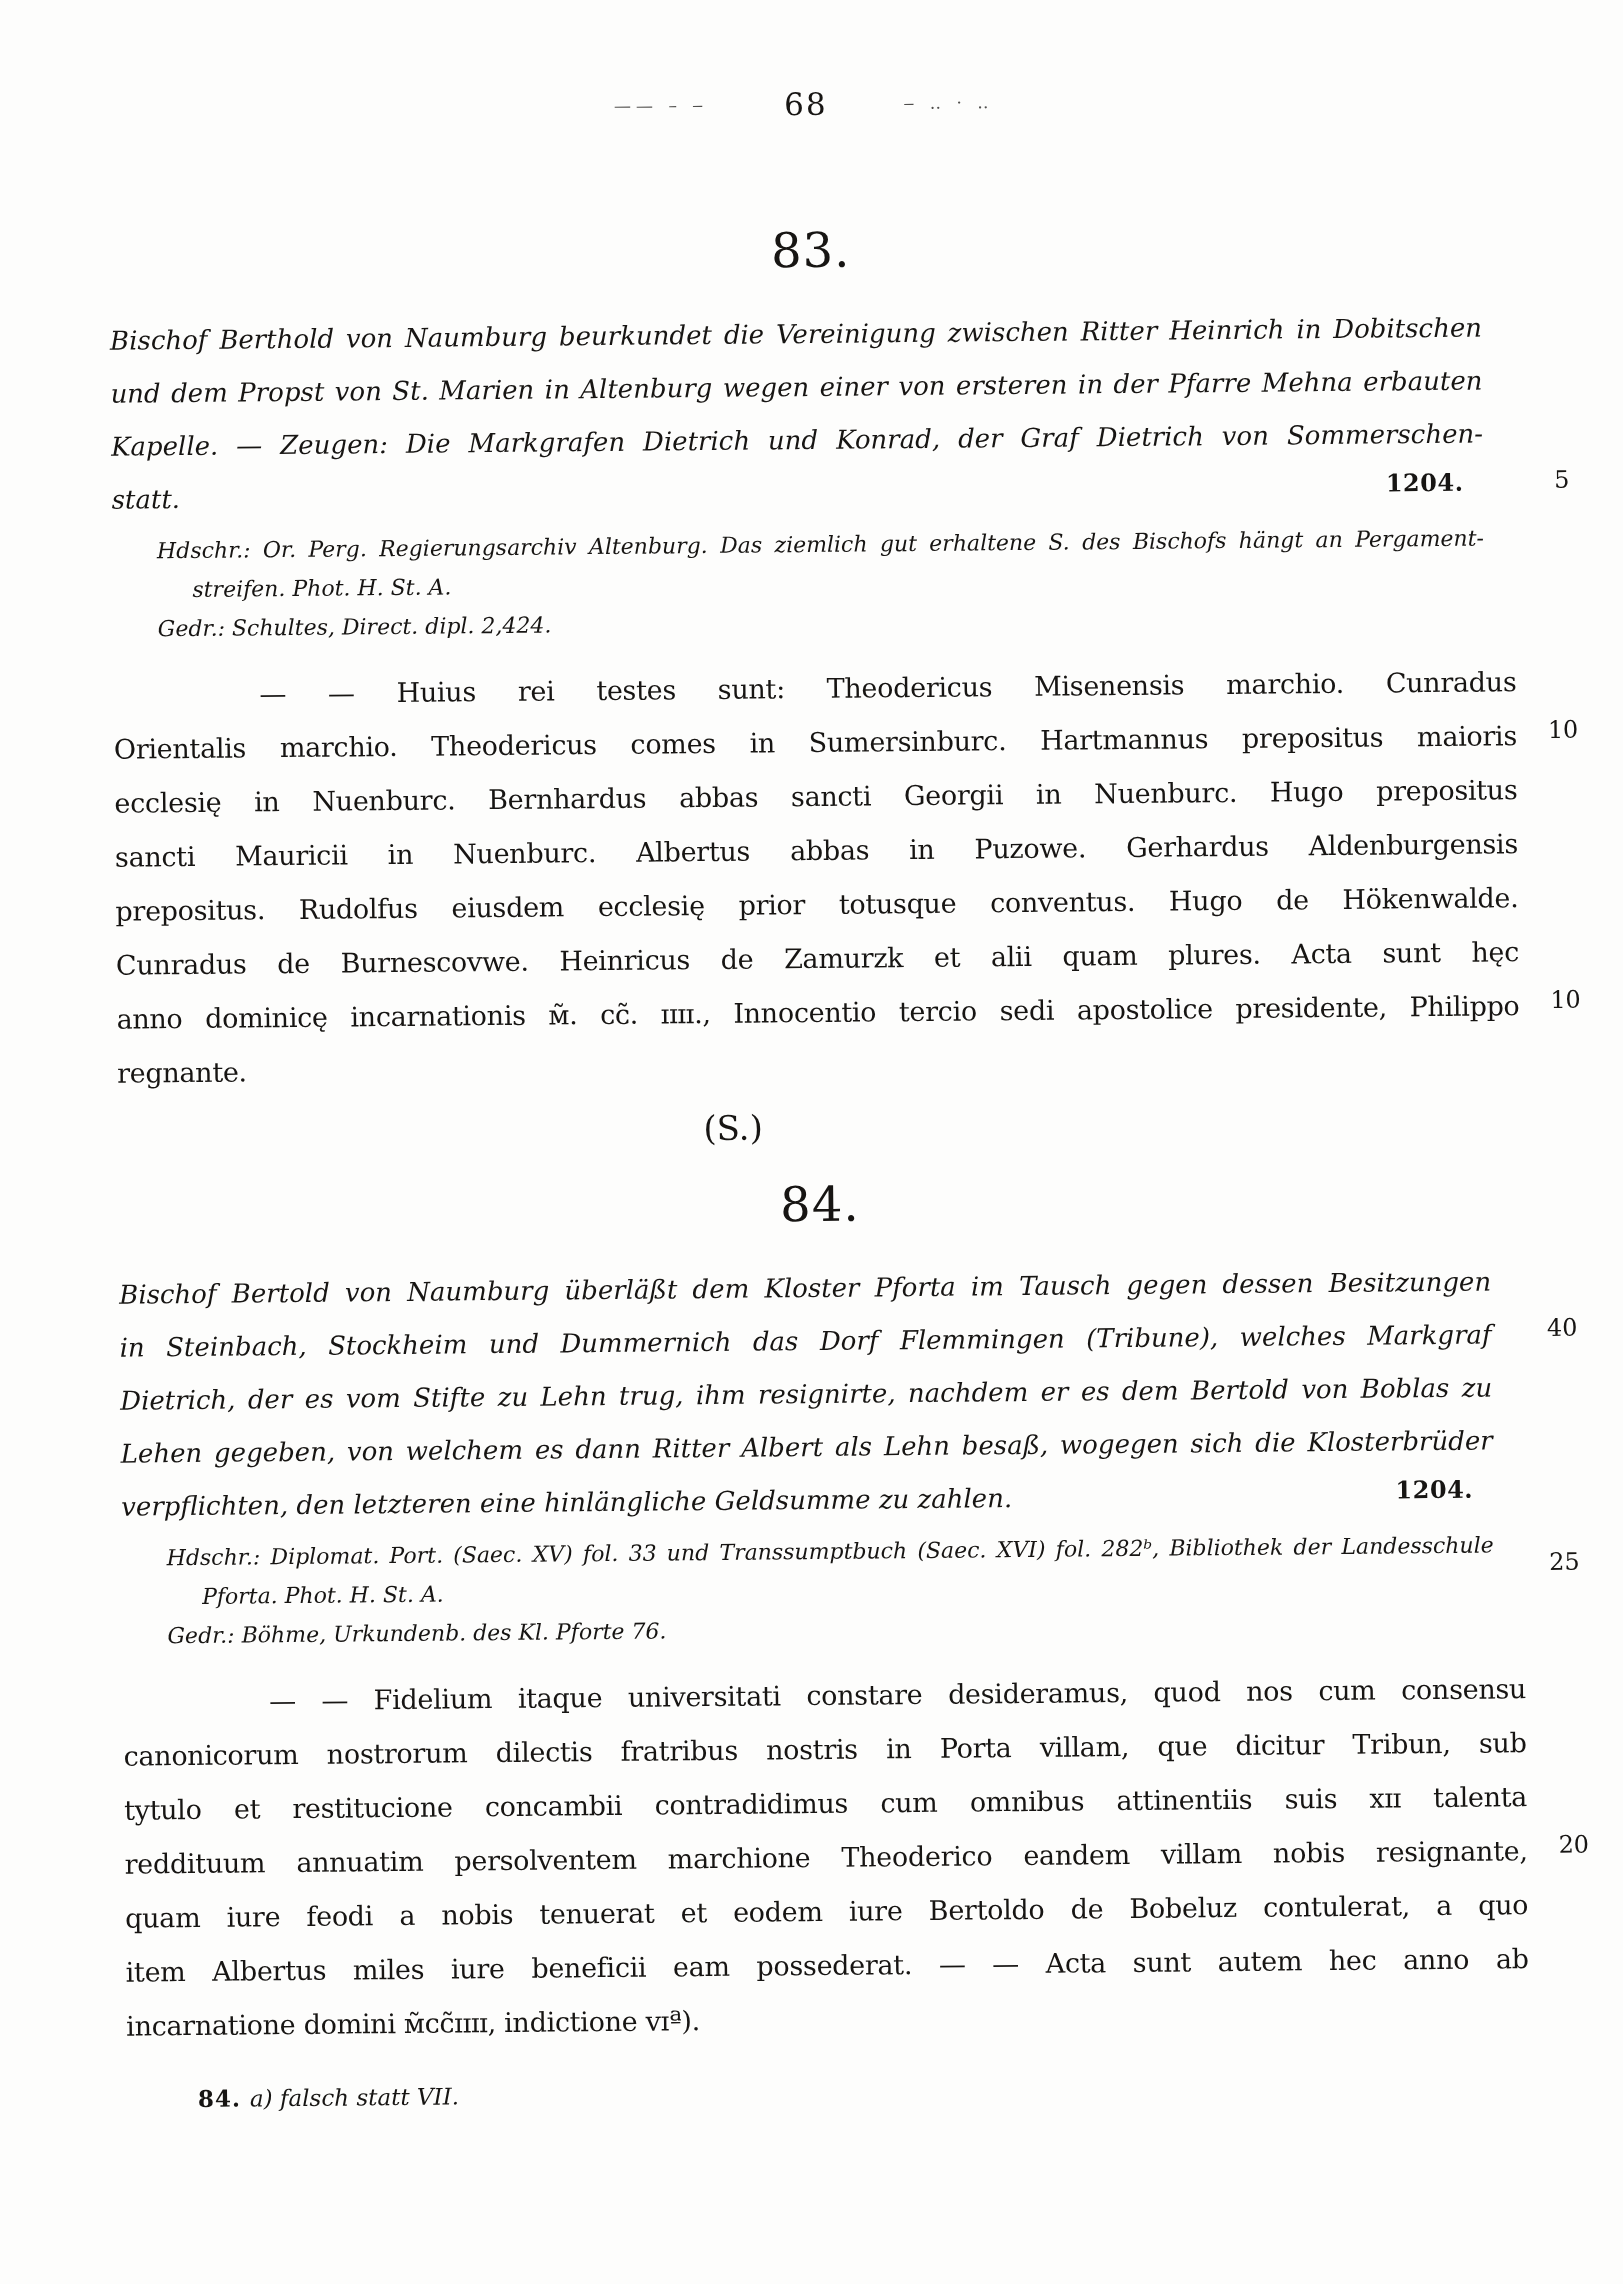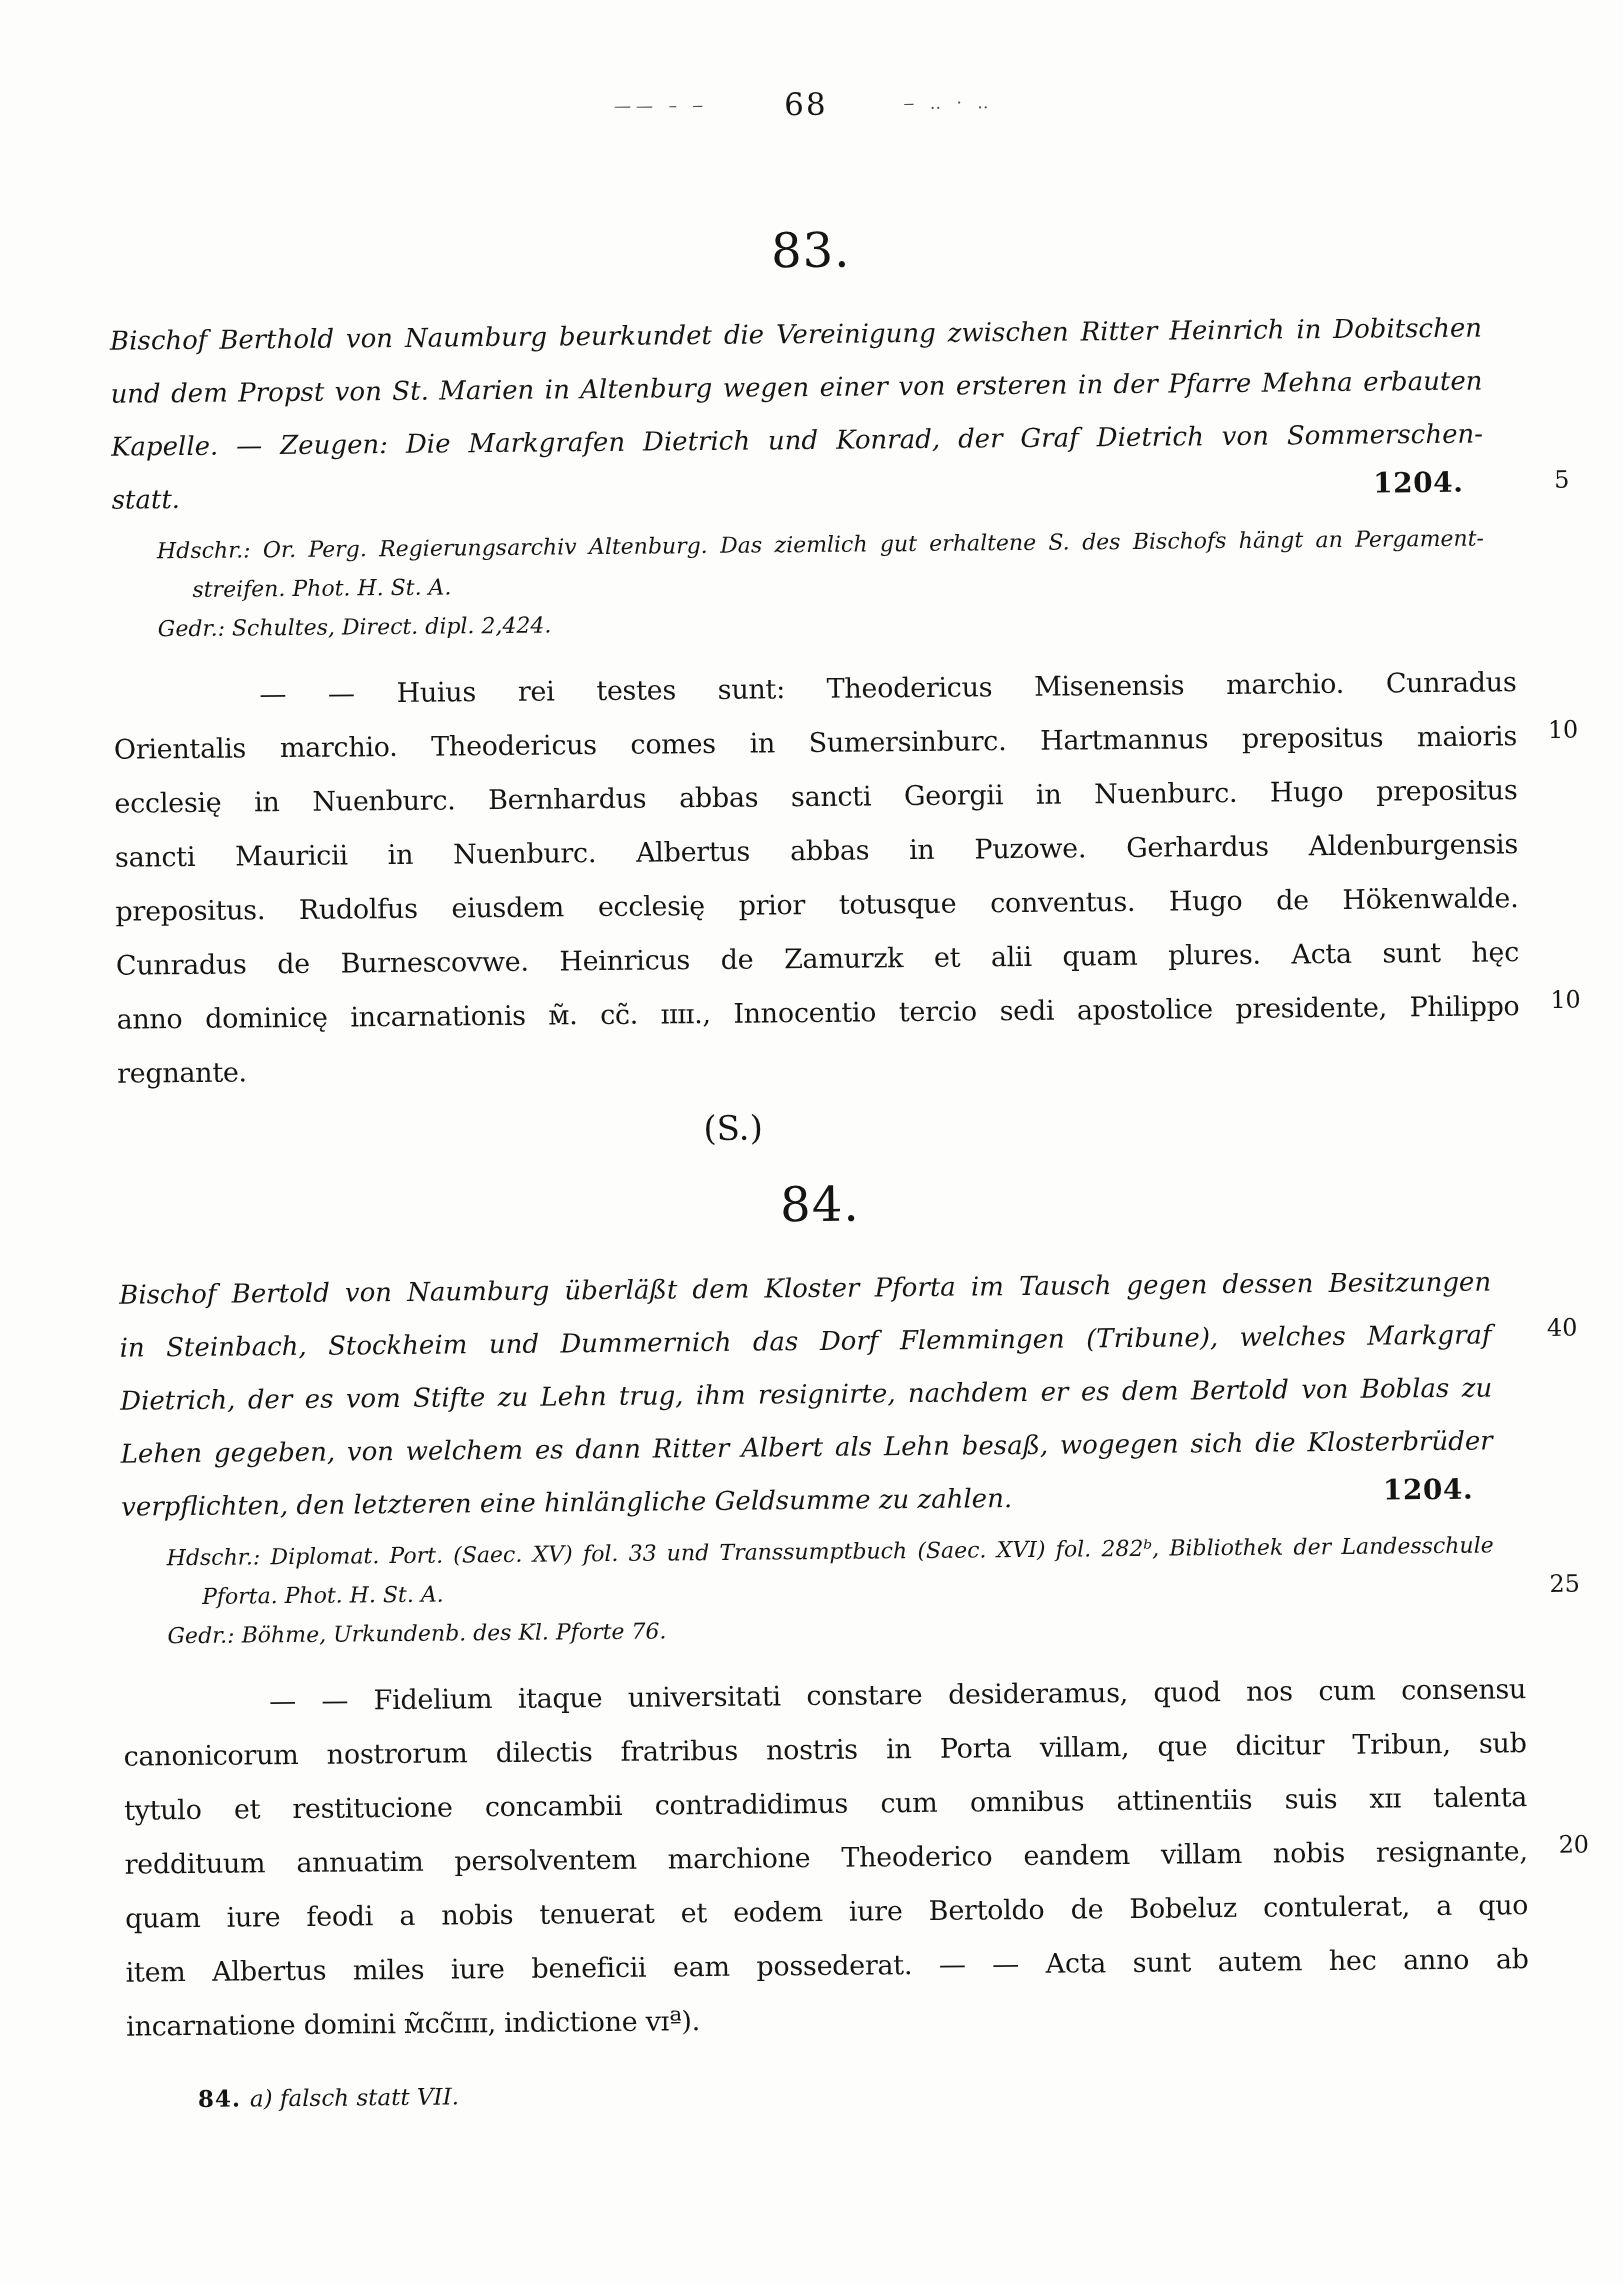--- a/index.html
+++ b/index.html
@@ -45,29 +45,29 @@
   .bodytext { margin-top:20px; width:1403px; font-size:27px; line-height:54px; letter-spacing:-0.3px; }
   .tline { position:relative; white-space:nowrap; }
 
   
   .j { text-align:justify; text-align-last:justify; text-justify:inter-word; white-space:normal; }
   .last { text-align:left; }
   .ind { text-indent:146px; }
 
   .date {
     position:absolute; right:20px; bottom:5px;
-    font-style:normal; font-weight:bold; font-size:28px; letter-spacing:0.5px;
+    font-style:normal; font-weight:bold; font-size:24px; letter-spacing:0.5px;
   }
   .lineno {
     position:absolute; bottom:6px;
     font-style:normal; font-weight:normal; font-size:24px;
   }
   .regest .lineno, .sources .lineno { right:-86px; }
   .bodytext .lineno { right:-61px;margin-left:32px; }
-  .lineno.src25 { bottom:38px; }
+  .lineno.src25 { bottom:60px; }
 
   .seal { margin-top:12.6px; text-align:center; font-size:34px; transform:translateX(-86px); }
 
   
   .footnote { position:absolute; left:187px; top:2079px; font-size:23px; }
   .fn-num { font-weight:bold; letter-spacing:1px; }
   .fn-text { font-style:italic; padding-left:9px; }
 </style>
 </head>
 <body>

